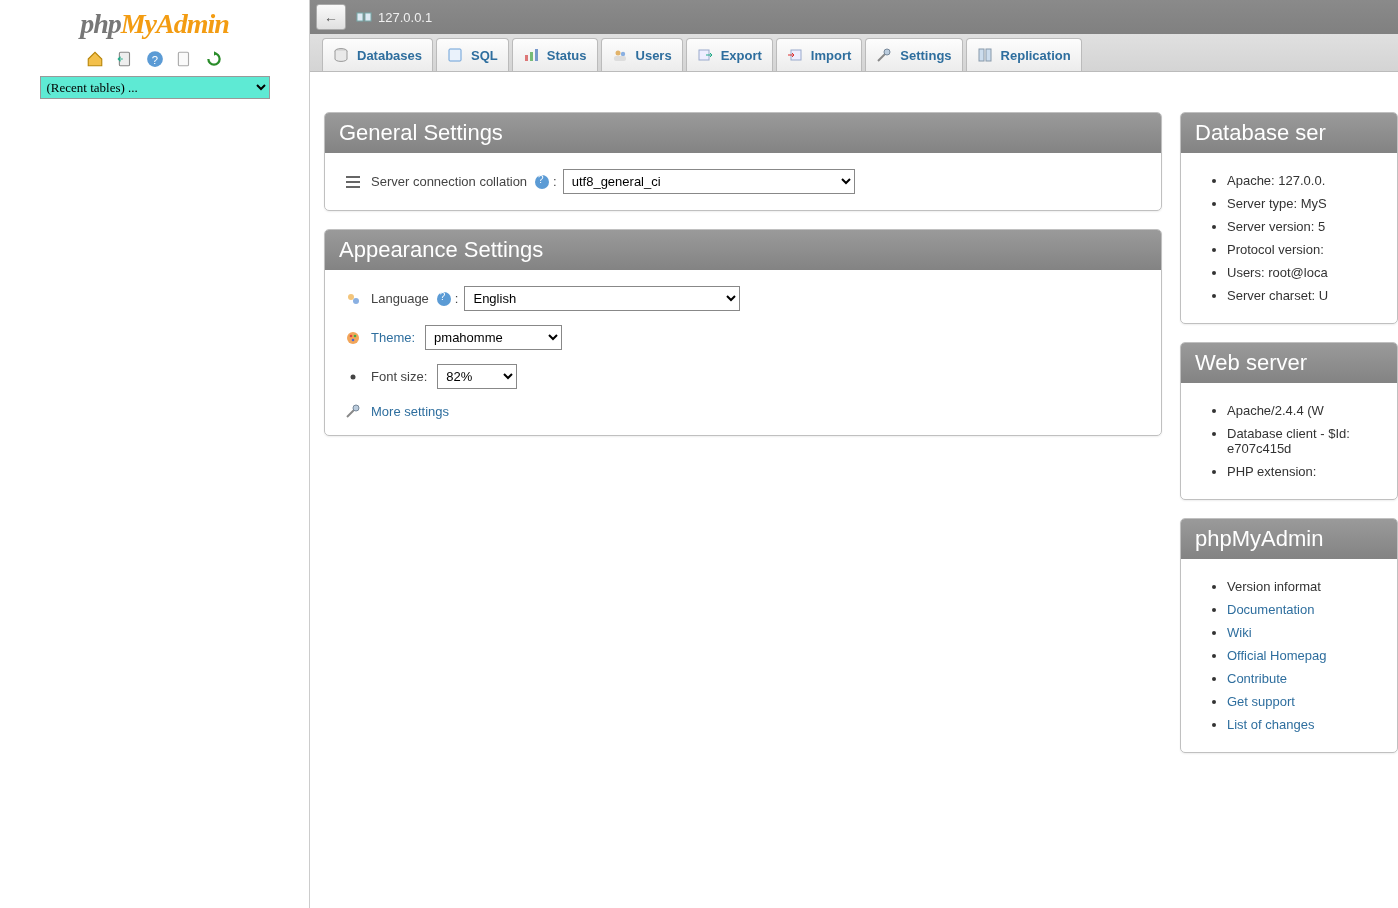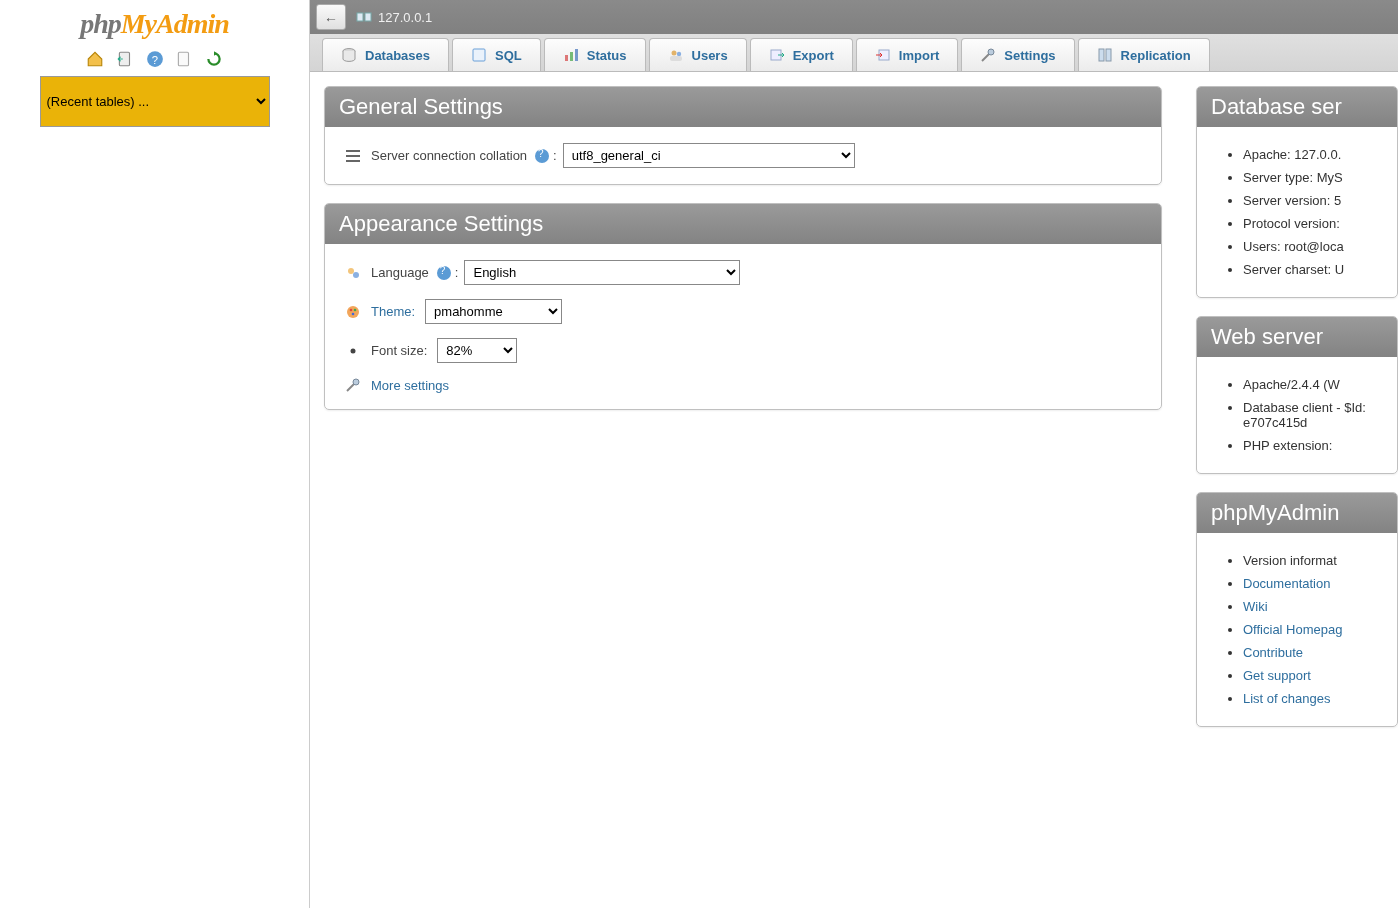--- a/index.html
+++ b/index.html
@@ -40,23 +40,24 @@
   margin: 0 4px;
   vertical-align: middle;
 }
 .recent-select {
   width: 230px;
   margin: 4px auto 0 auto;
 }
 .recent-select select {
   width: 100%;
   font-size: 13px;
-  padding: 16px 2px;
+  padding: 2px 2px;
   border: 1px solid #999;
-  background: #eab308;
+  background: #5eead4;
+  font-family: Liberation Serif, serif;
 }
 
 
 .main {
   flex: 1;
   background: #fff;
   position: relative;
   overflow: hidden;
 }
 
@@ -94,34 +95,34 @@
   padding-left: 12px;
 }
 .tab {
   display: flex;
   align-items: center;
   background: linear-gradient(#fdfdfd,#ececec);
   border: 1px solid #bbb;
   border-bottom: none;
   border-radius: 4px 4px 0 0;
   margin: 4px 3px 0 0;
-  padding: 0 18px;
+  padding: 0 10px;
   color: #2e6e9e;
   font-weight: bold;
   font-size: 13px;
   cursor: pointer;
   white-space: nowrap;
 }
 .tab .ticon {
   width: 16px; height: 16px; margin-right: 8px;
   display: inline-block;
 }
 
 
-.content { display: flex; padding: 14px 0 0 14px; gap: 34px; }
+.content { display: flex; padding: 14px 0 0 14px; gap: 18px; margin-top: 26px; }
 .col-left { width: 838px; }
 .col-right { flex: 1; min-width: 0; }
 
 
 .panel {
   border: 1px solid #c0c0c0;
   border-radius: 5px;
   margin-bottom: 18px;
   box-shadow: 0 1px 2px rgba(0,0,0,.07);
   overflow: hidden;

